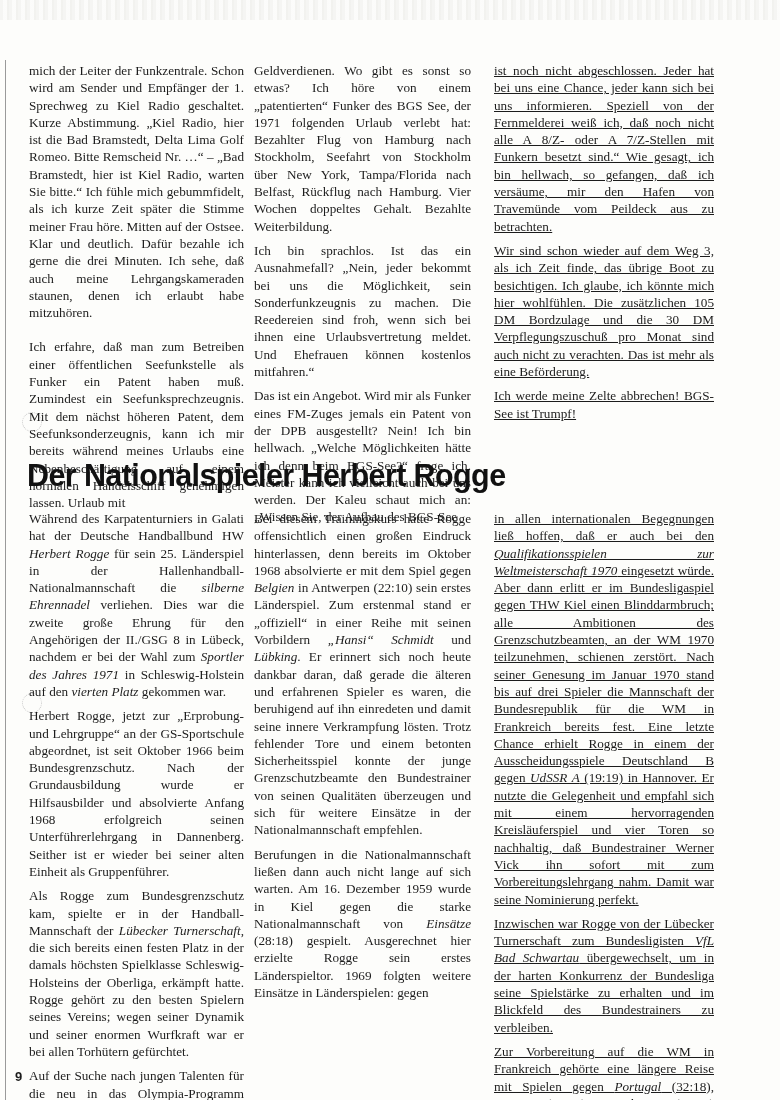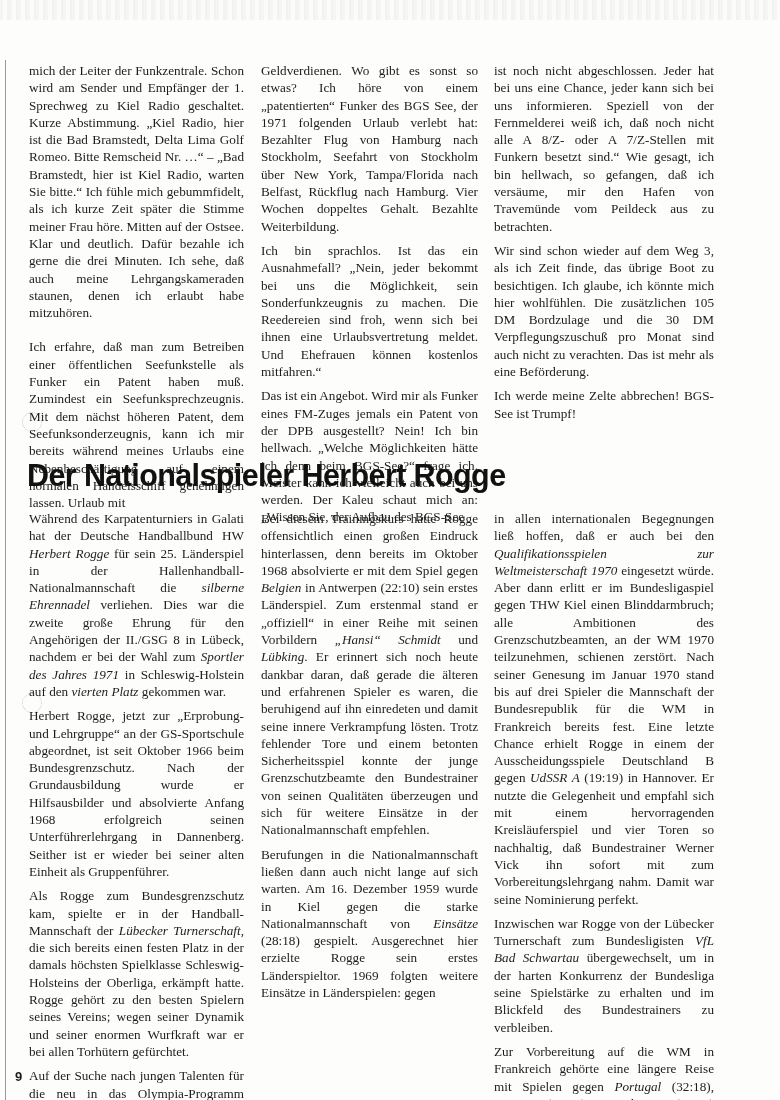--- a/index.html
+++ b/index.html
@@ -17,22 +17,22 @@
     opacity: 0.8;
   }
   .left-rule { position: absolute; left: 5px; top: 60px; width: 1px; height: 1040px; background: #9a9a9a; }
   .col {
     position: absolute; font-size: 13.2px; line-height: 17.3px;
     text-align: justify; hyphens: manual;
   }
   .col p { margin: 0 0 7px 0; }
   .col p.gap { margin-top: 17px; }
   .c1 { left: 29px; width: 215px; }
-  .c2 { left: 261px; width: 217px; }
-  .c3 { left: 494px; width: 220px; }
+  .c2 { left: 254px; width: 217px; }
+  .c3 { left: 494px; width: 220px; text-decoration: underline; }
   .top .col { top: 62px; }
   .bottom .col { top: 510px; }
   .headline {
     position: absolute; left: 27px; top: 458px; margin: 0;
     font-family: "Liberation Sans", "DejaVu Sans", sans-serif;
     font-weight: bold; font-size: 30.5px; letter-spacing: -0.6px;
     color: #111;
     text-align: center;
   }
   i { font-style: italic; }

